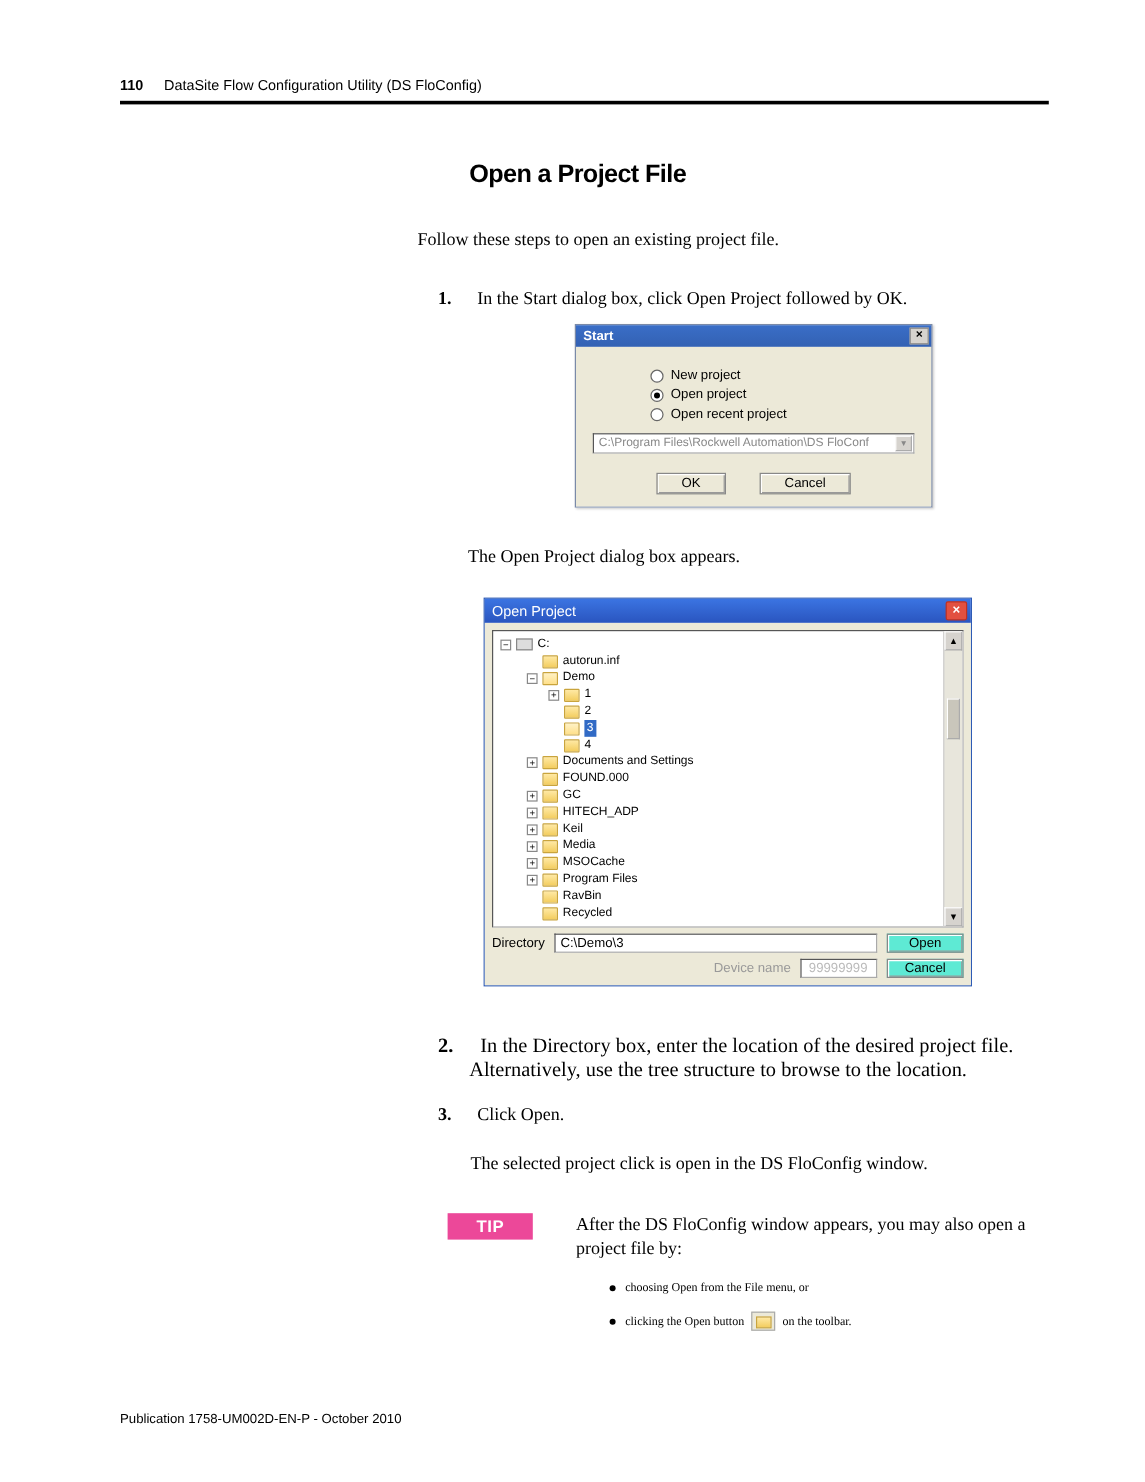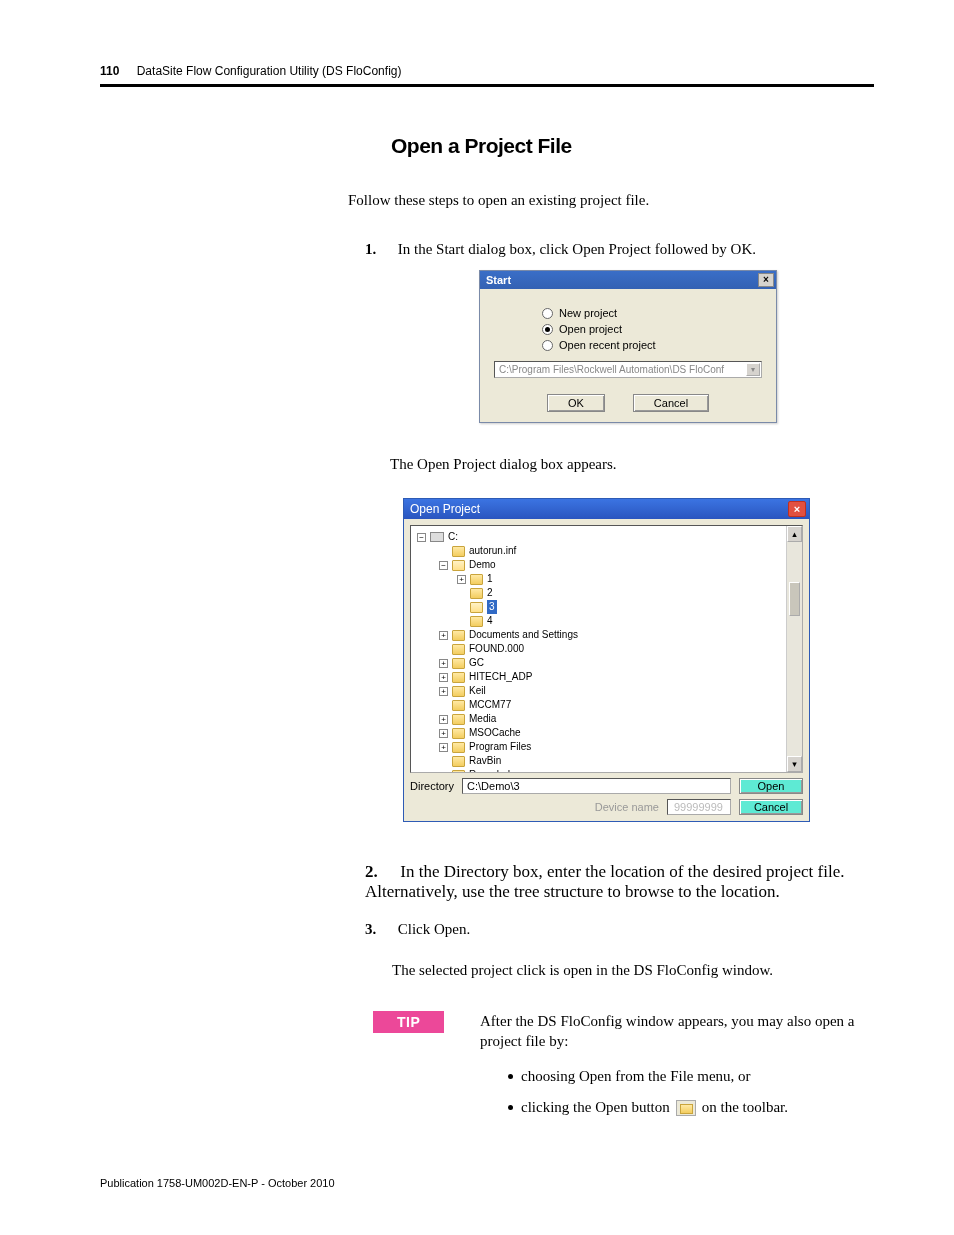--- a/index.html
+++ b/index.html
@@ -237,20 +237,21 @@
   color: #bbb; font-size: 11px; width: 64px;
 }
 .step2 {
   position: absolute;
   top: 862px;
   left: 365px;
   right: 80px;
   font-size: 17px;
 }
 .step2 .body2 {
+  margin-left: 26px;
 }
 .step3 {
   position: absolute;
   top: 921px;
   left: 365px;
   font-size: 15px;
 }
 .selected-line {
   position: absolute;
   top: 962px;
@@ -274,21 +275,21 @@
   top: 1011px;
   left: 480px;
   right: 80px;
   font-size: 15px;
   line-height: 1.35;
 }
 .tip-bullets {
   position: absolute;
   top: 1068px;
   left: 508px;
-  font-size: 15px;
+  font-size: 10px;
 }
 .tip-bullets .b {
   margin-bottom: 14px;
   display: flex;
   align-items: center;
 }
 .tip-bullets .dot {
   display: inline-block; width: 5px; height: 5px; border-radius: 50%;
   background: #000; margin-right: 8px;
 }
@@ -429,25 +430,20 @@
               <span class="exp">+</span>
               <span class="folder"></span>
               <span>HITECH_ADP</span>
             </li>
           <li style="padding-left:22px">
               <span class="exp">+</span>
               <span class="folder"></span>
               <span>Keil</span>
             </li>
           <li style="padding-left:22px">
-              <span class="noexp"></span>
-              <span class="folder"></span>
-              <span>MCCM77</span>
-            </li>
-          <li style="padding-left:22px">
               <span class="exp">+</span>
               <span class="folder"></span>
               <span>Media</span>
             </li>
           <li style="padding-left:22px">
               <span class="exp">+</span>
               <span class="folder"></span>
               <span>MSOCache</span>
             </li>
           <li style="padding-left:22px">

